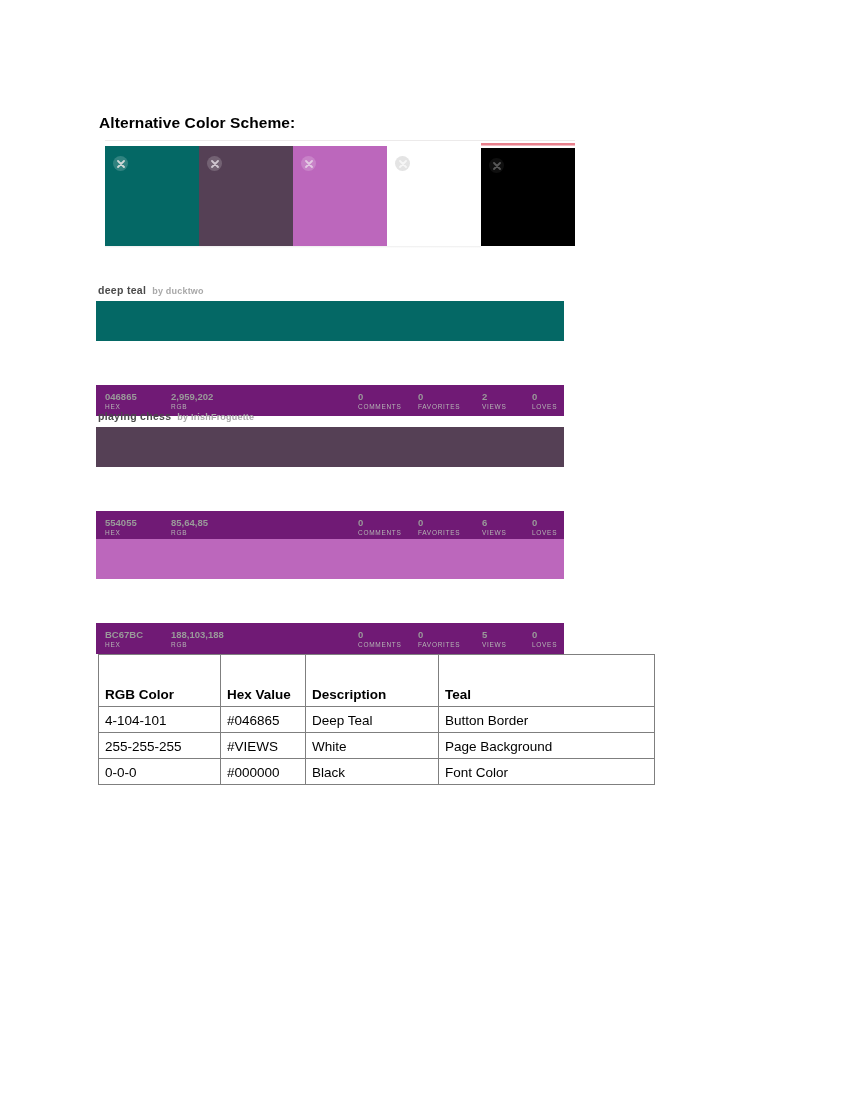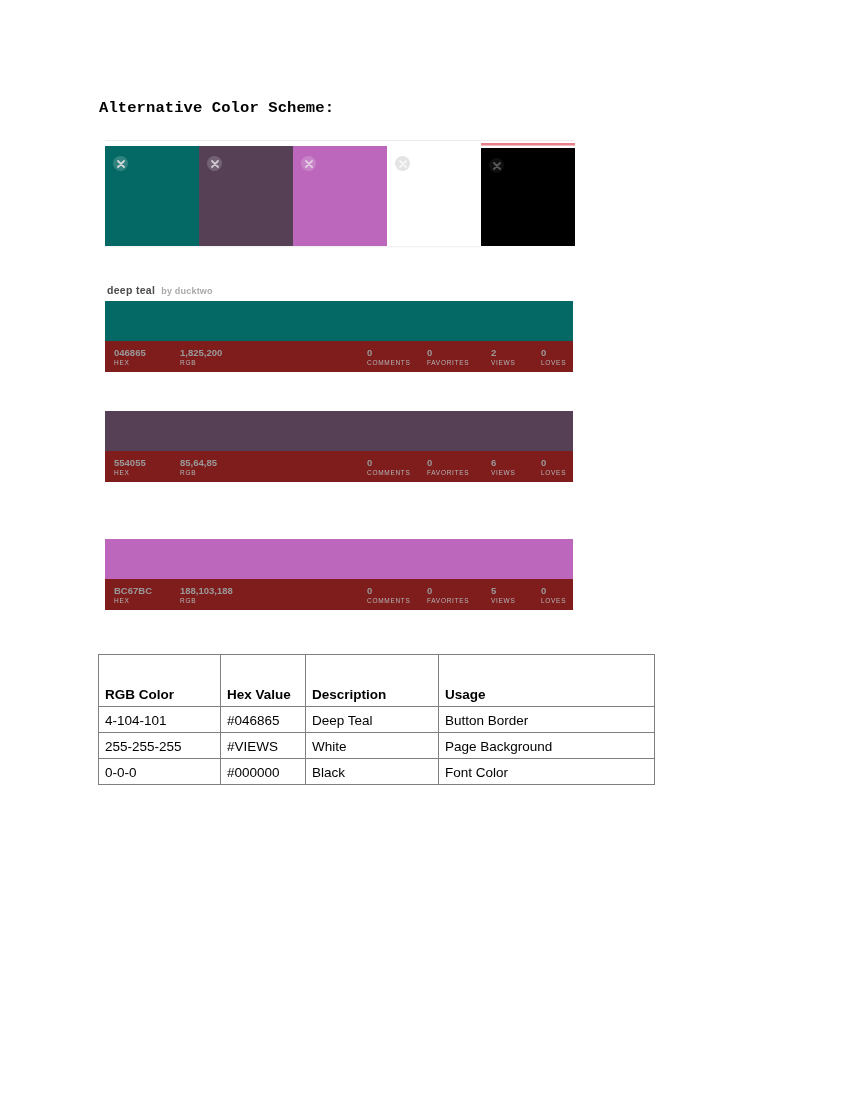--- a/index.html
+++ b/index.html
@@ -12,22 +12,22 @@
     height: 1100px;
     position: relative;
     font-family: "Liberation Sans", sans-serif;
     -webkit-font-smoothing: antialiased;
   }
 
   
   .page-title {
     position: absolute;
     left: 99px;
-    top: 99px;
-    font-family: Liberation Mono, monospace;
+    top: 114px;
+    font-family: Liberation Sans, sans-serif;
     font-weight: bold;
     font-size: 15.5px;
     color: #000000;
     letter-spacing: 0.1px;
     white-space: nowrap;
   }
 
   
   .swatch-strip {
     position: absolute;
@@ -120,21 +120,21 @@
     background: #e4e4e4;
   }
   .close-dot.on-black {
     background: rgba(255,255,255,0.06);
   }
   .close-dot svg { display: block; }
 
   
   .palette-card {
     position: absolute;
-    left: 105px;
+    left: 96px;
     width: 424px;
   }
   .card-1 { top: 281px; }
   .card-2 { top: 407px; }
   .card-3 { top: 535px; }
 
   .card-head {
     height: 16px;
     line-height: 16px;
     white-space: nowrap;
@@ -155,21 +155,22 @@
   }
   .card-band {
     margin-top: 4px;
     height: 40px;
     width: 468px;
   }
   .card-footer {
     position: relative;
     height: 31px;
     width: 468px;
-    background: #7f1d1d;
+    background: #701a75;
+    margin-top: 44px;
   }
   .stat {
     position: absolute;
     top: 6px;
     text-align: left;
   }
   .stat .stat-val {
     display: block;
     font-size: 9.5px;
     font-weight: bold;
@@ -280,21 +281,21 @@
   <div class="card-head">
     <span class="card-name">deep teal</span><span class="card-author">by ducktwo</span>
   </div>
   <div class="card-band" style="background:#046865"></div>
   <div class="card-footer">
     <div class="stat hex">
       <span class="stat-val">046865</span>
       <span class="stat-lab">HEX</span>
     </div>
     <div class="stat rgb">
-      <span class="stat-val">1,825,200</span>
+      <span class="stat-val">2,959,202</span>
       <span class="stat-lab">RGB</span>
     </div>
     <div class="stat comments">
       <span class="stat-val">0</span>
       <span class="stat-lab">COMMENTS</span>
     </div>
     <div class="stat favorites">
       <span class="stat-val">0</span>
       <span class="stat-lab">FAVORITES</span>
     </div>
@@ -303,20 +304,23 @@
       <span class="stat-lab">VIEWS</span>
     </div>
     <div class="stat loves">
       <span class="stat-val">0</span>
       <span class="stat-lab">LOVES</span>
     </div>
   </div>
 </div>
 
 <div class="palette-card card-2">
+  <div class="card-head">
+    <span class="card-name">playing chess</span><span class="card-author">by IrishFroguette</span>
+  </div>
   <div class="card-band" style="background:#554055"></div>
   <div class="card-footer">
     <div class="stat hex">
       <span class="stat-val">554055</span>
       <span class="stat-lab">HEX</span>
     </div>
     <div class="stat rgb">
       <span class="stat-val">85,64,85</span>
       <span class="stat-lab">RGB</span>
     </div>
@@ -374,21 +378,21 @@
     <col class="col-rgb">
       <col class="col-hex">
       <col class="col-desc">
       <col class="col-usage">
   </colgroup>
   <thead>
     <tr>
       <th>RGB Color</th>
       <th>Hex Value</th>
       <th>Description</th>
-      <th>Usage</th>
+      <th>Teal</th>
     </tr>
   </thead>
   <tbody>
     <tr>
       <td>4-104-101</td>
       <td>#046865</td>
       <td>Deep Teal</td>
       <td>Button Border</td>
     </tr>
     <tr>

